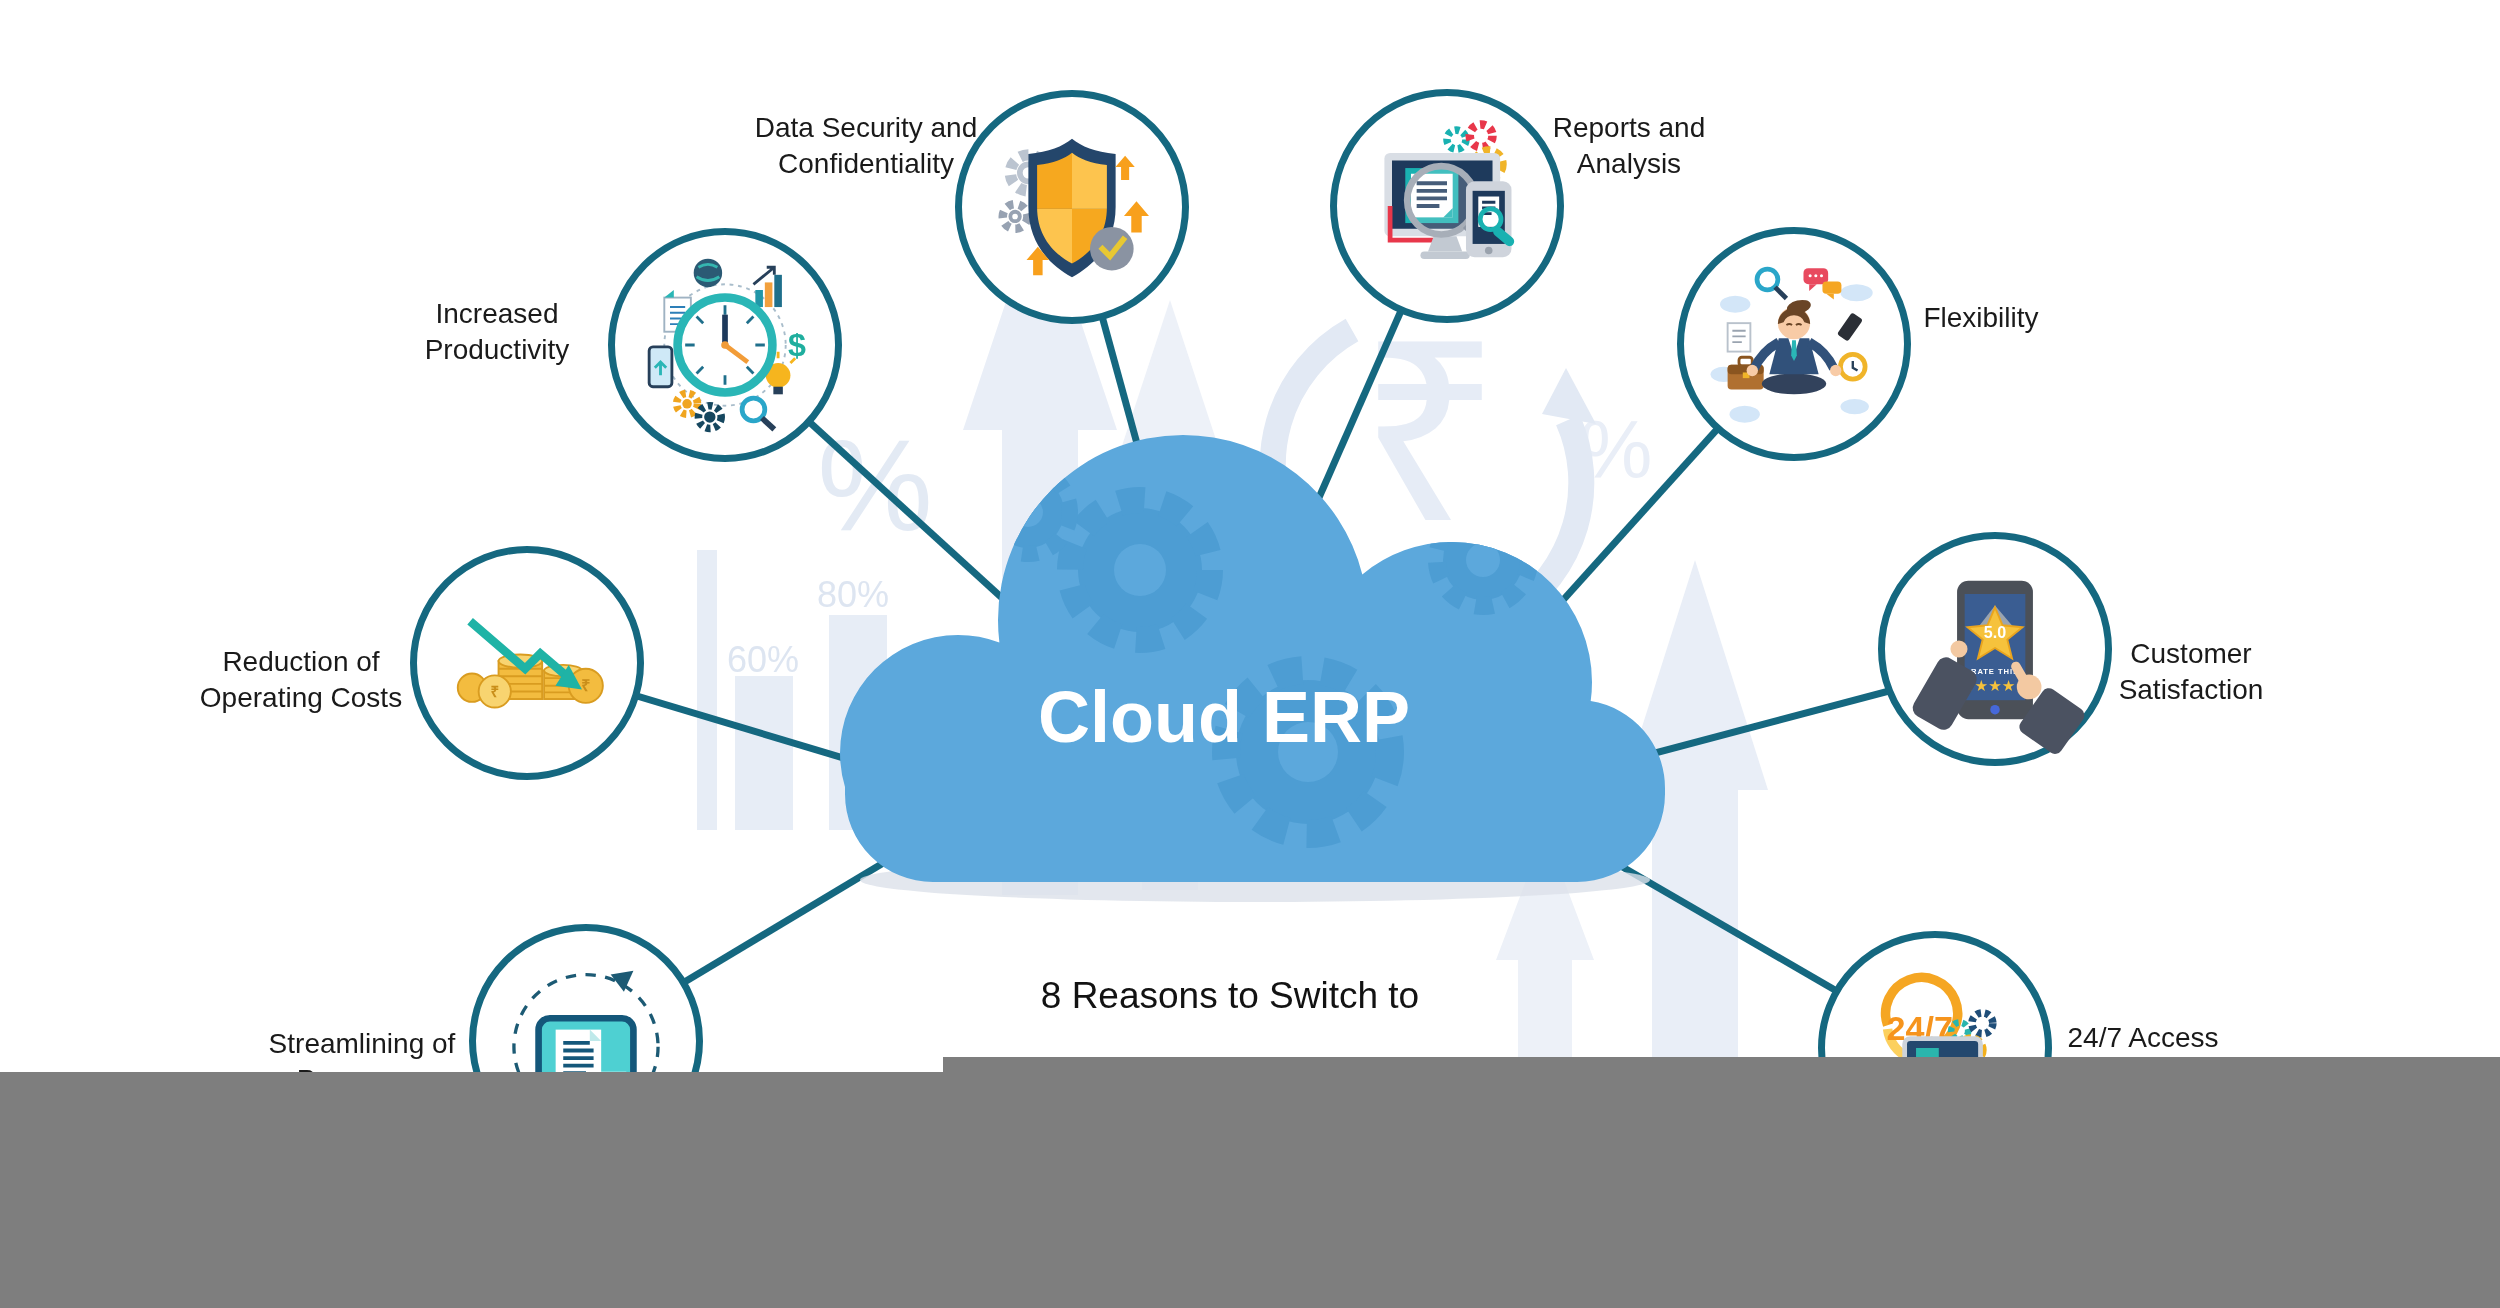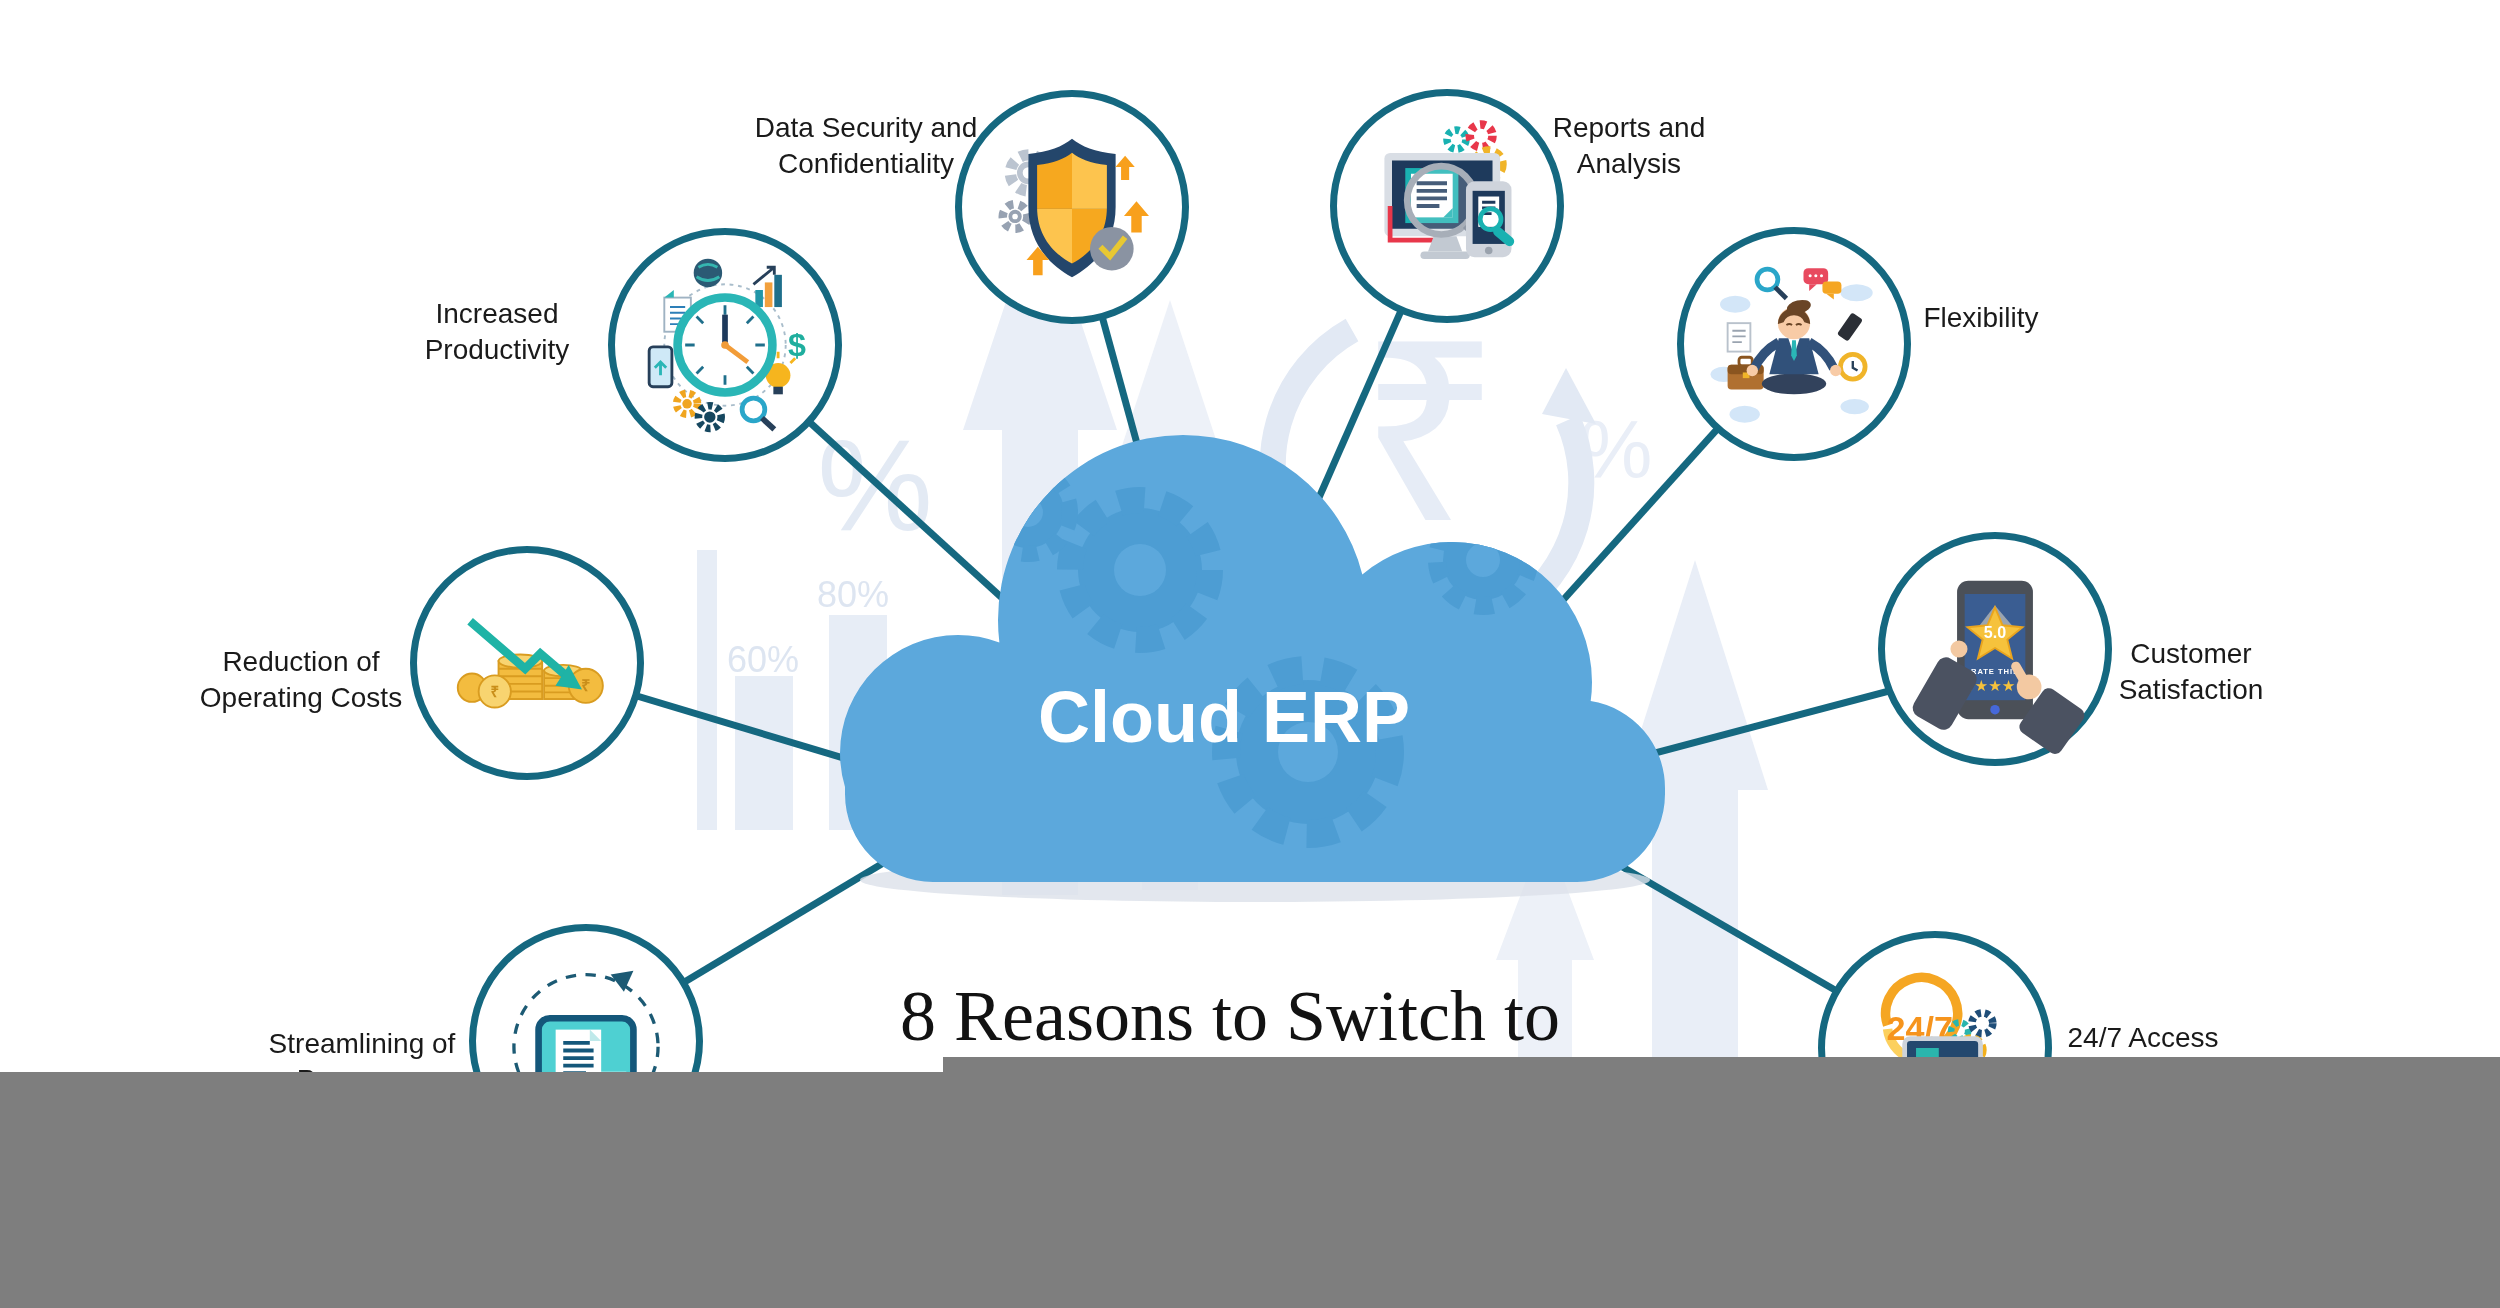--- a/index.html
+++ b/index.html
@@ -5,22 +5,22 @@
   html,body{margin:0;padding:0;background:#ffffff;}
   #canvas{position:relative;width:2500px;height:1308px;background:#ffffff;overflow:hidden;
           font-family:"Liberation Sans",sans-serif;}
   svg text{font-family:"Liberation Sans",sans-serif;}
   .scene{position:absolute;left:0;top:0;width:2500px;height:1308px;z-index:1;}
   .node{position:absolute;width:234px;height:234px;border:7px solid #156880;border-radius:50%;
         background:#ffffff;box-sizing:border-box;z-index:4;}
   .node svg{width:100%;height:100%;display:block;}
   .label{position:absolute;text-align:center;font-size:28px;line-height:36px;color:#1a1a1a;
          white-space:pre-line;z-index:5;}
-  .title{position:absolute;left:895px;top:975px;width:670px;text-align:center;font-size:72px;
-         color:#121212;z-index:5;font-family:Liberation Serif, serif;}
+  .title{position:absolute;left:895px;top:975px;width:670px;text-align:center;font-size:37px;
+         color:#121212;z-index:5;}
   .censor{position:absolute;background:#7e7e7e;z-index:50;}
   .censor-main{left:0;top:1072px;width:2500px;height:236px;}
   .censor-right{left:943px;top:1057px;width:1557px;height:251px;}
 </style>
 </head>
 <body>
 
 <div id="canvas">
 
   <svg class="scene" viewBox="0 0 2500 1308">

